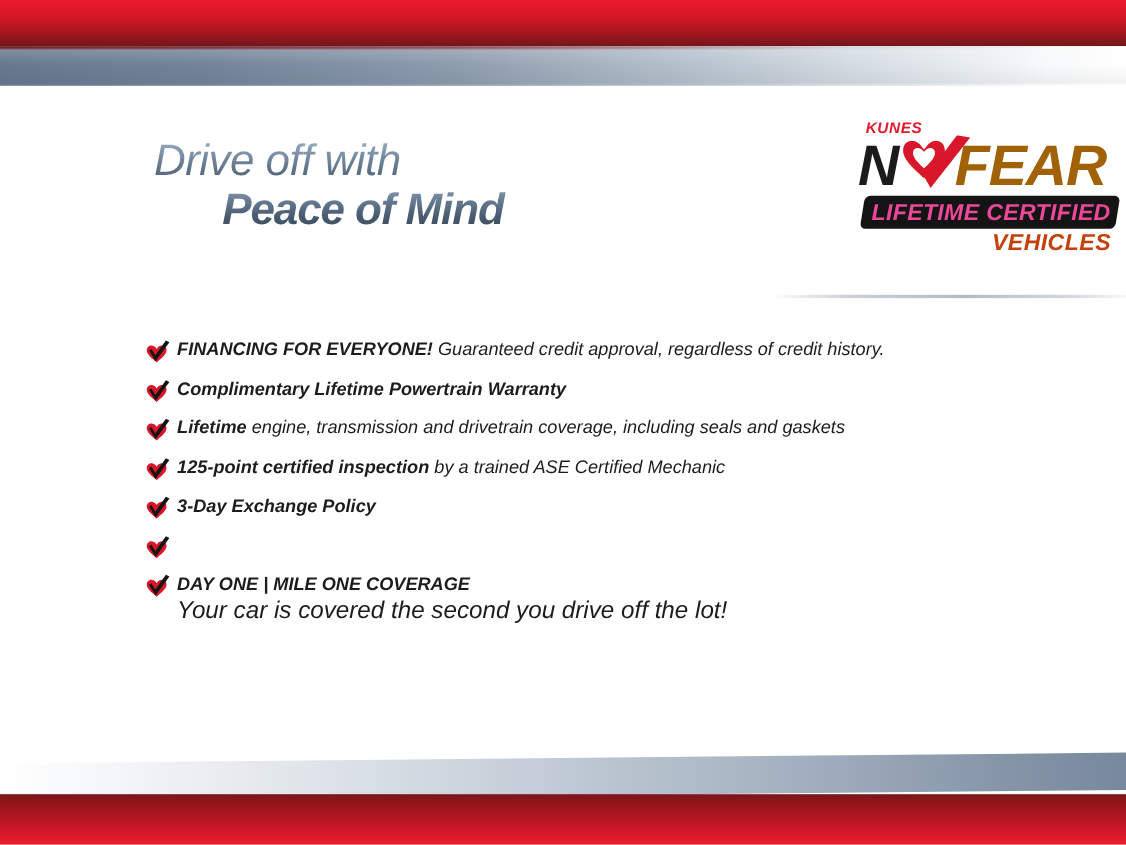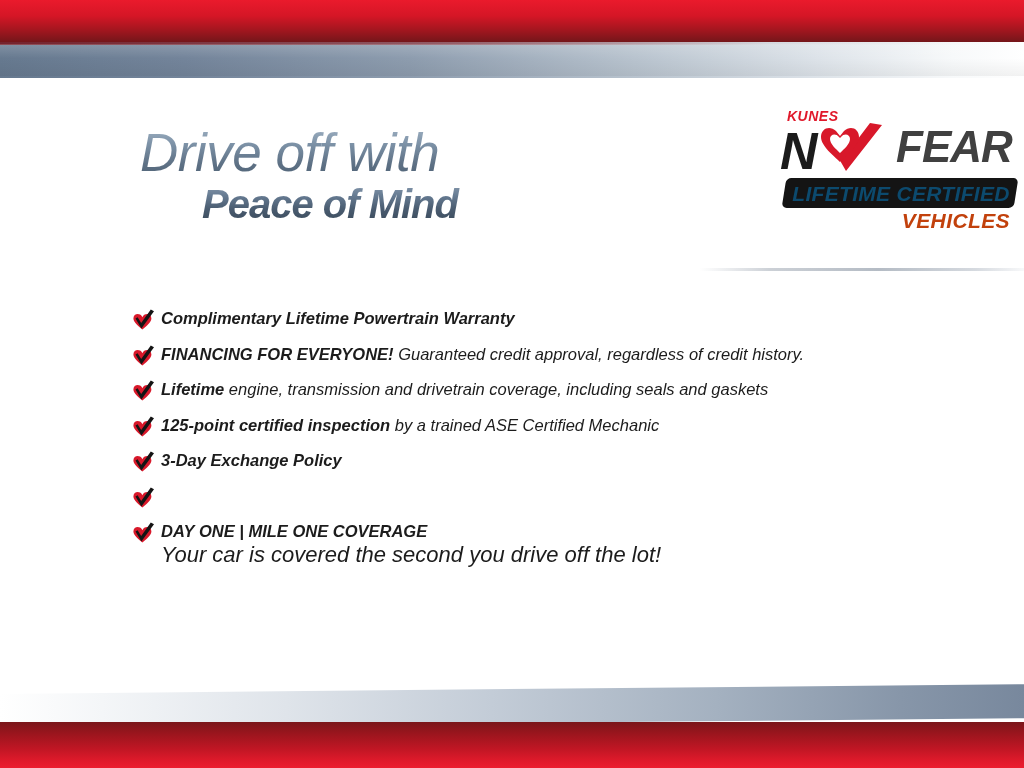--- a/index.html
+++ b/index.html
@@ -52,21 +52,21 @@
     width:1024px; height:46px;
     background:linear-gradient(to bottom, #7a161a 0%, #97151d 22%, #c01624 58%, #e01a2b 85%, #ec1d2f 100%);
   }
 
   
   .headline-wrap {
     position:absolute; left:140px; top:126px;
     width:640px;
   }
   .headline-l1 {
-    font-size:53px;
+    font-size:40px;
     font-style:italic;
     font-weight:400;
     letter-spacing:-0.5px;
     line-height:1.0;
     background:linear-gradient(to bottom, #9fb1c2 0%, #7c91a6 35%, #5f7286 70%, #4e6275 100%);
     -webkit-background-clip:text;
     background-clip:text;
     color:transparent;
     -webkit-text-fill-color:transparent;
     white-space:nowrap;
@@ -110,43 +110,43 @@
     width:240px; height:56px;
   }
   .logo-n {
     position:absolute; left:4px; top:0px;
     font-size:52px; font-weight:bold; font-style:italic;
     letter-spacing:-2px;
     color:#1b1b1b;
     line-height:1;
   }
   .logo-fear {
-    position:absolute; left:120px; top:0px;
-    font-size:44px; font-weight:bold; font-style:italic;
+    position:absolute; left:92px; top:0px;
+    font-size:52px; font-weight:bold; font-style:italic;
     letter-spacing:-1px;
-    color:#404040;
+    color:#a16207;
     line-height:1;
   }
   .logo-check {
     position:absolute; left:44px; top:-2px;
     width:66px; height:60px;
   }
   .logo-bar {
     position:absolute; left:8px; top:70px;
     width:232px; height:30px;
     background:#141414;
     border-radius:5px;
     transform:skewX(-9deg);
   }
   .logo-bar-text {
     position:absolute; left:12px; top:72px;
     width:226px;
     font-size:21px; font-weight:bold; font-style:italic;
     letter-spacing:0.3px;
-    color:#0c4a6e;
+    color:#ec4899;
     text-align:center;
     line-height:27px;
   }
   .logo-vehicles {
     position:absolute; right:6px; top:101px;
     font-size:21px; font-weight:bold; font-style:italic;
     letter-spacing:0.4px;
     color:#c2410c;
     text-align:right;
   }
@@ -224,30 +224,30 @@
     <div class="logo-vehicles">VEHICLES</div>
   </div>
 
   <div class="bullets" id="bullets">
       <div class="bullet-row">
         <span class="bullet-icon"><svg viewBox="0 0 24 22" width="24" height="22" aria-hidden="true">
             <path d="M11 7.5 C8.6 3.6, 2.4 4.6, 2.4 9.4 C2.4 13.6, 8.4 17.6, 11.4 20.4 C14.4 17.6, 20.4 13.6, 20.4 9.4 C20.4 4.6, 14.2 3.6, 11.8 7.5 L11.4 8.2 Z" fill="#d8182a"></path>
             <path d="M4.5 9.6 L10.4 19.4 L23 2.2 L19.8 0.6 L10.2 14.0 L6.6 8.2 Z" fill="#141414"></path>
           </svg></span>
         <div>
+          <div class="bullet-text"><b>FINANCING FOR EVERYONE!</b><span> Guaranteed credit approval, regardless of credit history.</span></div>
+        </div>
+      </div>
+      <div class="bullet-row">
+        <span class="bullet-icon"><svg viewBox="0 0 24 22" width="24" height="22" aria-hidden="true">
+            <path d="M11 7.5 C8.6 3.6, 2.4 4.6, 2.4 9.4 C2.4 13.6, 8.4 17.6, 11.4 20.4 C14.4 17.6, 20.4 13.6, 20.4 9.4 C20.4 4.6, 14.2 3.6, 11.8 7.5 L11.4 8.2 Z" fill="#d8182a"></path>
+            <path d="M4.5 9.6 L10.4 19.4 L23 2.2 L19.8 0.6 L10.2 14.0 L6.6 8.2 Z" fill="#141414"></path>
+          </svg></span>
+        <div>
           <div class="bullet-text"><b>Complimentary Lifetime Powertrain Warranty</b><span></span></div>
-        </div>
-      </div>
-      <div class="bullet-row">
-        <span class="bullet-icon"><svg viewBox="0 0 24 22" width="24" height="22" aria-hidden="true">
-            <path d="M11 7.5 C8.6 3.6, 2.4 4.6, 2.4 9.4 C2.4 13.6, 8.4 17.6, 11.4 20.4 C14.4 17.6, 20.4 13.6, 20.4 9.4 C20.4 4.6, 14.2 3.6, 11.8 7.5 L11.4 8.2 Z" fill="#d8182a"></path>
-            <path d="M4.5 9.6 L10.4 19.4 L23 2.2 L19.8 0.6 L10.2 14.0 L6.6 8.2 Z" fill="#141414"></path>
-          </svg></span>
-        <div>
-          <div class="bullet-text"><b>FINANCING FOR EVERYONE!</b><span> Guaranteed credit approval, regardless of credit history.</span></div>
         </div>
       </div>
       <div class="bullet-row">
         <span class="bullet-icon"><svg viewBox="0 0 24 22" width="24" height="22" aria-hidden="true">
             <path d="M11 7.5 C8.6 3.6, 2.4 4.6, 2.4 9.4 C2.4 13.6, 8.4 17.6, 11.4 20.4 C14.4 17.6, 20.4 13.6, 20.4 9.4 C20.4 4.6, 14.2 3.6, 11.8 7.5 L11.4 8.2 Z" fill="#d8182a"></path>
             <path d="M4.5 9.6 L10.4 19.4 L23 2.2 L19.8 0.6 L10.2 14.0 L6.6 8.2 Z" fill="#141414"></path>
           </svg></span>
         <div>
           <div class="bullet-text"><b>Lifetime</b><span> engine, transmission and drivetrain coverage, including seals and gaskets</span></div>
         </div>

